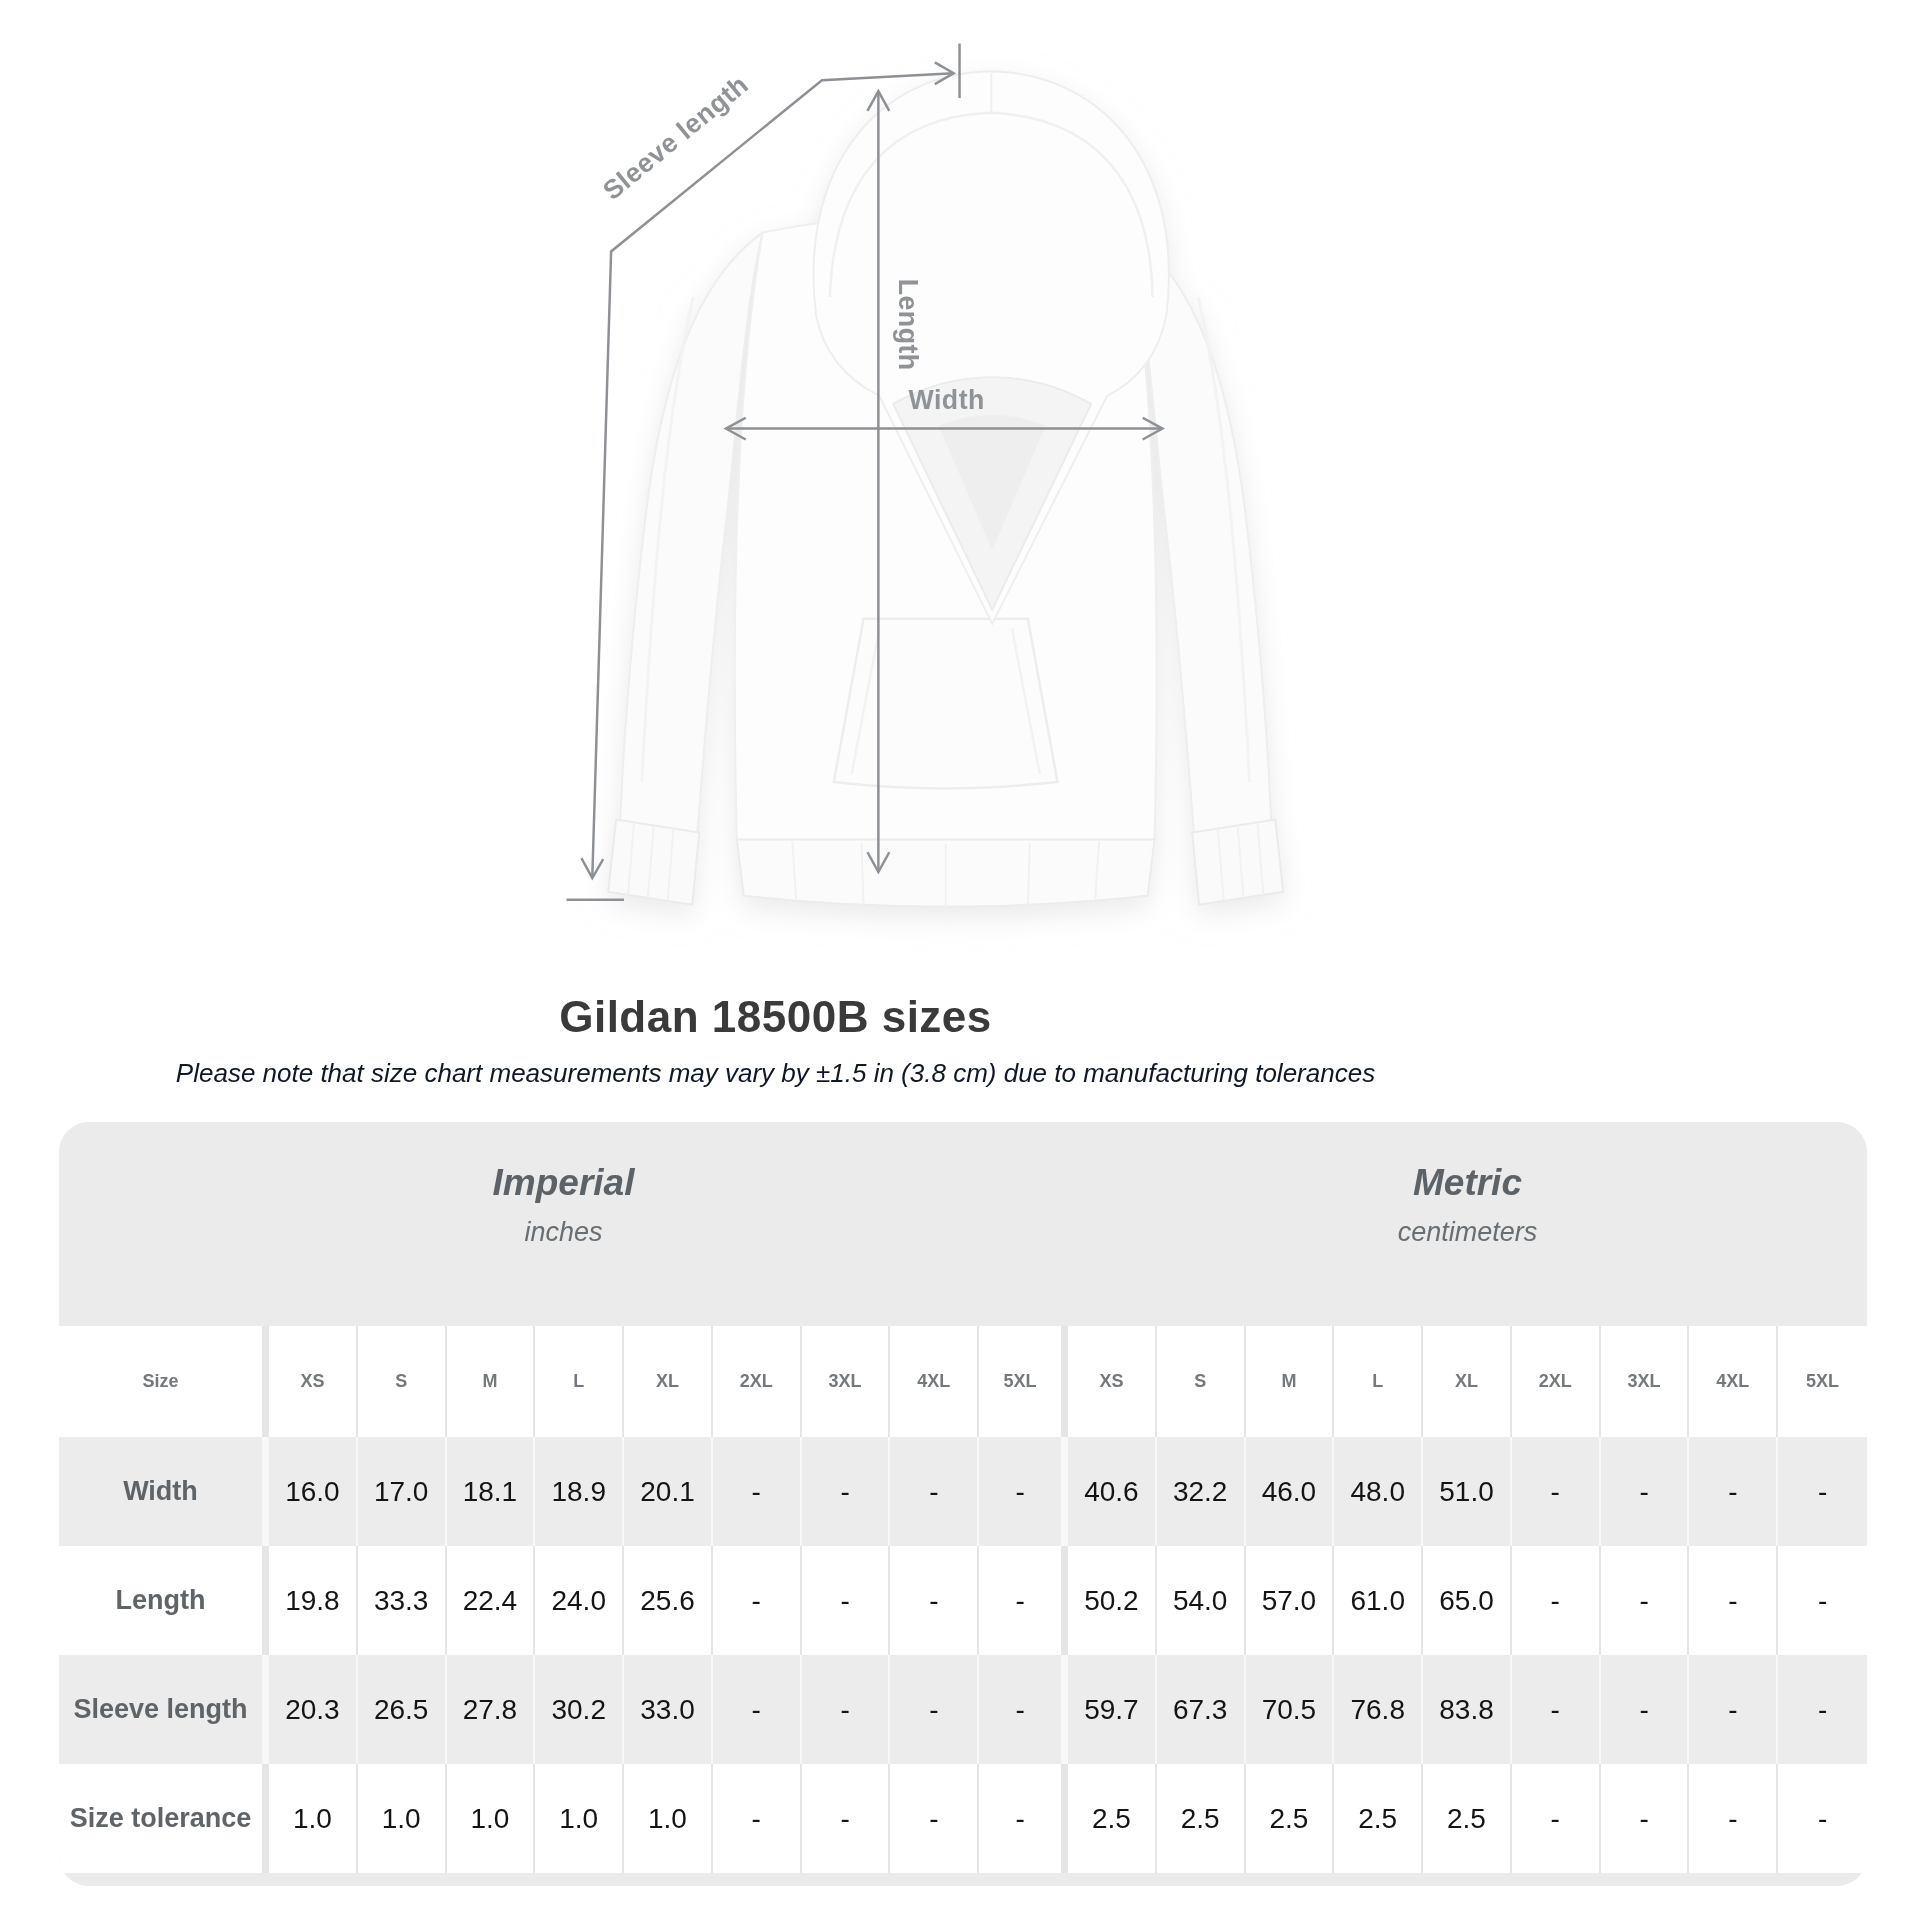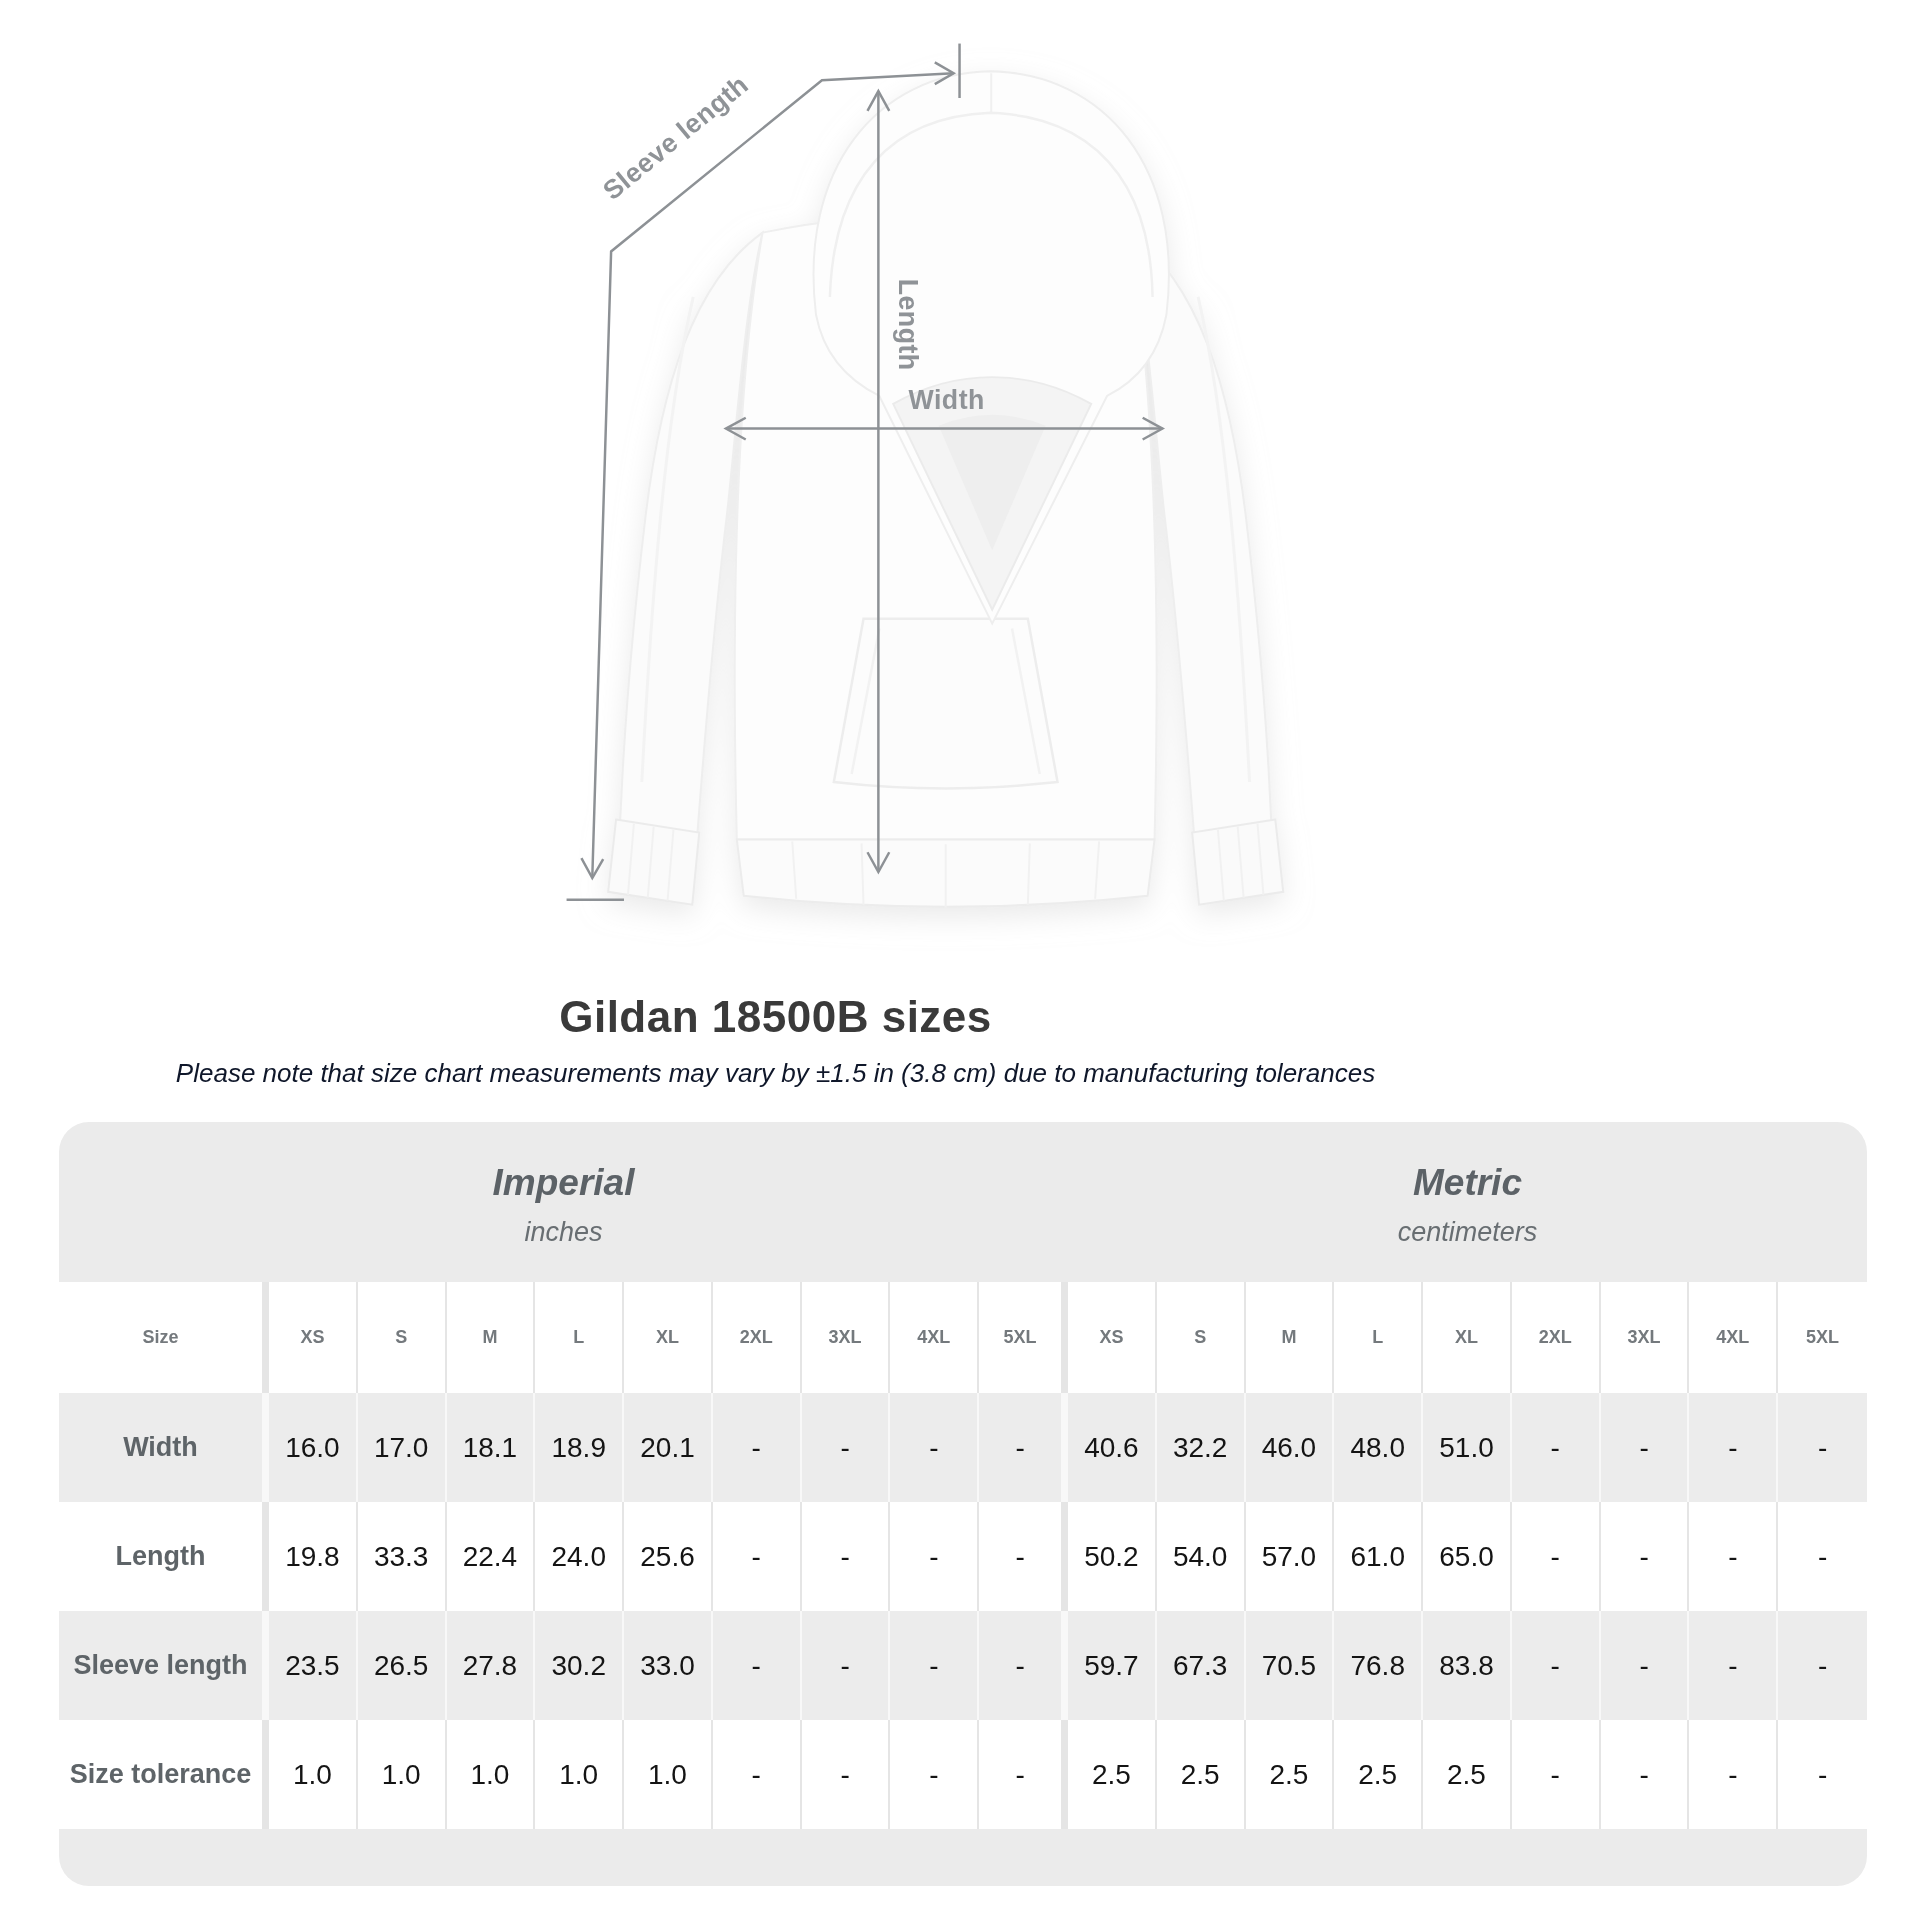--- a/index.html
+++ b/index.html
@@ -12,21 +12,21 @@
   .measure-label{fill:#8f9397;font-weight:bold;font-size:27px;letter-spacing:.5px;}
 
   
   .title-block{position:absolute;left:0;top:992px;width:1551px;text-align:center;}
   .page-title{margin:0;font-size:44px;font-weight:bold;color:#3a3a3a;letter-spacing:0.5px;}
   .subtitle{margin:16px 0 0 0;font-size:26px;font-style:italic;color:#0f172a;}
 
   
   .size-table{position:absolute;left:59px;top:1122px;width:1808px;height:764px;
               background:#ebebeb;border-radius:30px;overflow:hidden;}
-  .unit-band{display:grid;grid-template-columns:1009px 799px;height:160px;}
+  .unit-band{display:grid;grid-template-columns:1009px 799px;height:204px;}
   .unit{text-align:center;padding-top:40px;}
   .unit-name{font-size:37px;font-weight:bold;font-style:italic;color:#5c6267;}
   .unit-sub{font-size:27px;font-style:italic;color:#686e72;margin-top:13px;}
 
   .row{display:grid;grid-template-columns:210px repeat(18,1fr);}
   .header-row{height:111px;background:#ffffff;--sep:#e5e5e5;}
   .data-row.gray{height:109px;background:#ececec;--sep:#f8f8f8;}
   .data-row.white{height:109px;background:#ffffff;--sep:#e5e5e5;}
   .cell{height:100%;display:flex;align-items:center;justify-content:center;
         border-right:2px solid var(--sep);}
@@ -179,21 +179,21 @@
     <div class="cell">61.0</div>
     <div class="cell">65.0</div>
     <div class="cell">-</div>
     <div class="cell">-</div>
     <div class="cell">-</div>
     <div class="cell">-</div>
   </div>
 
   <div class="row data-row gray">
     <div class="cell label-cell thick">Sleeve length</div>
-    <div class="cell">23.5</div>
+    <div class="cell">20.3</div>
     <div class="cell">26.5</div>
     <div class="cell">27.8</div>
     <div class="cell">30.2</div>
     <div class="cell">33.0</div>
     <div class="cell">-</div>
     <div class="cell">-</div>
     <div class="cell">-</div>
     <div class="cell thick">-</div>
     <div class="cell">59.7</div>
     <div class="cell">67.3</div>

